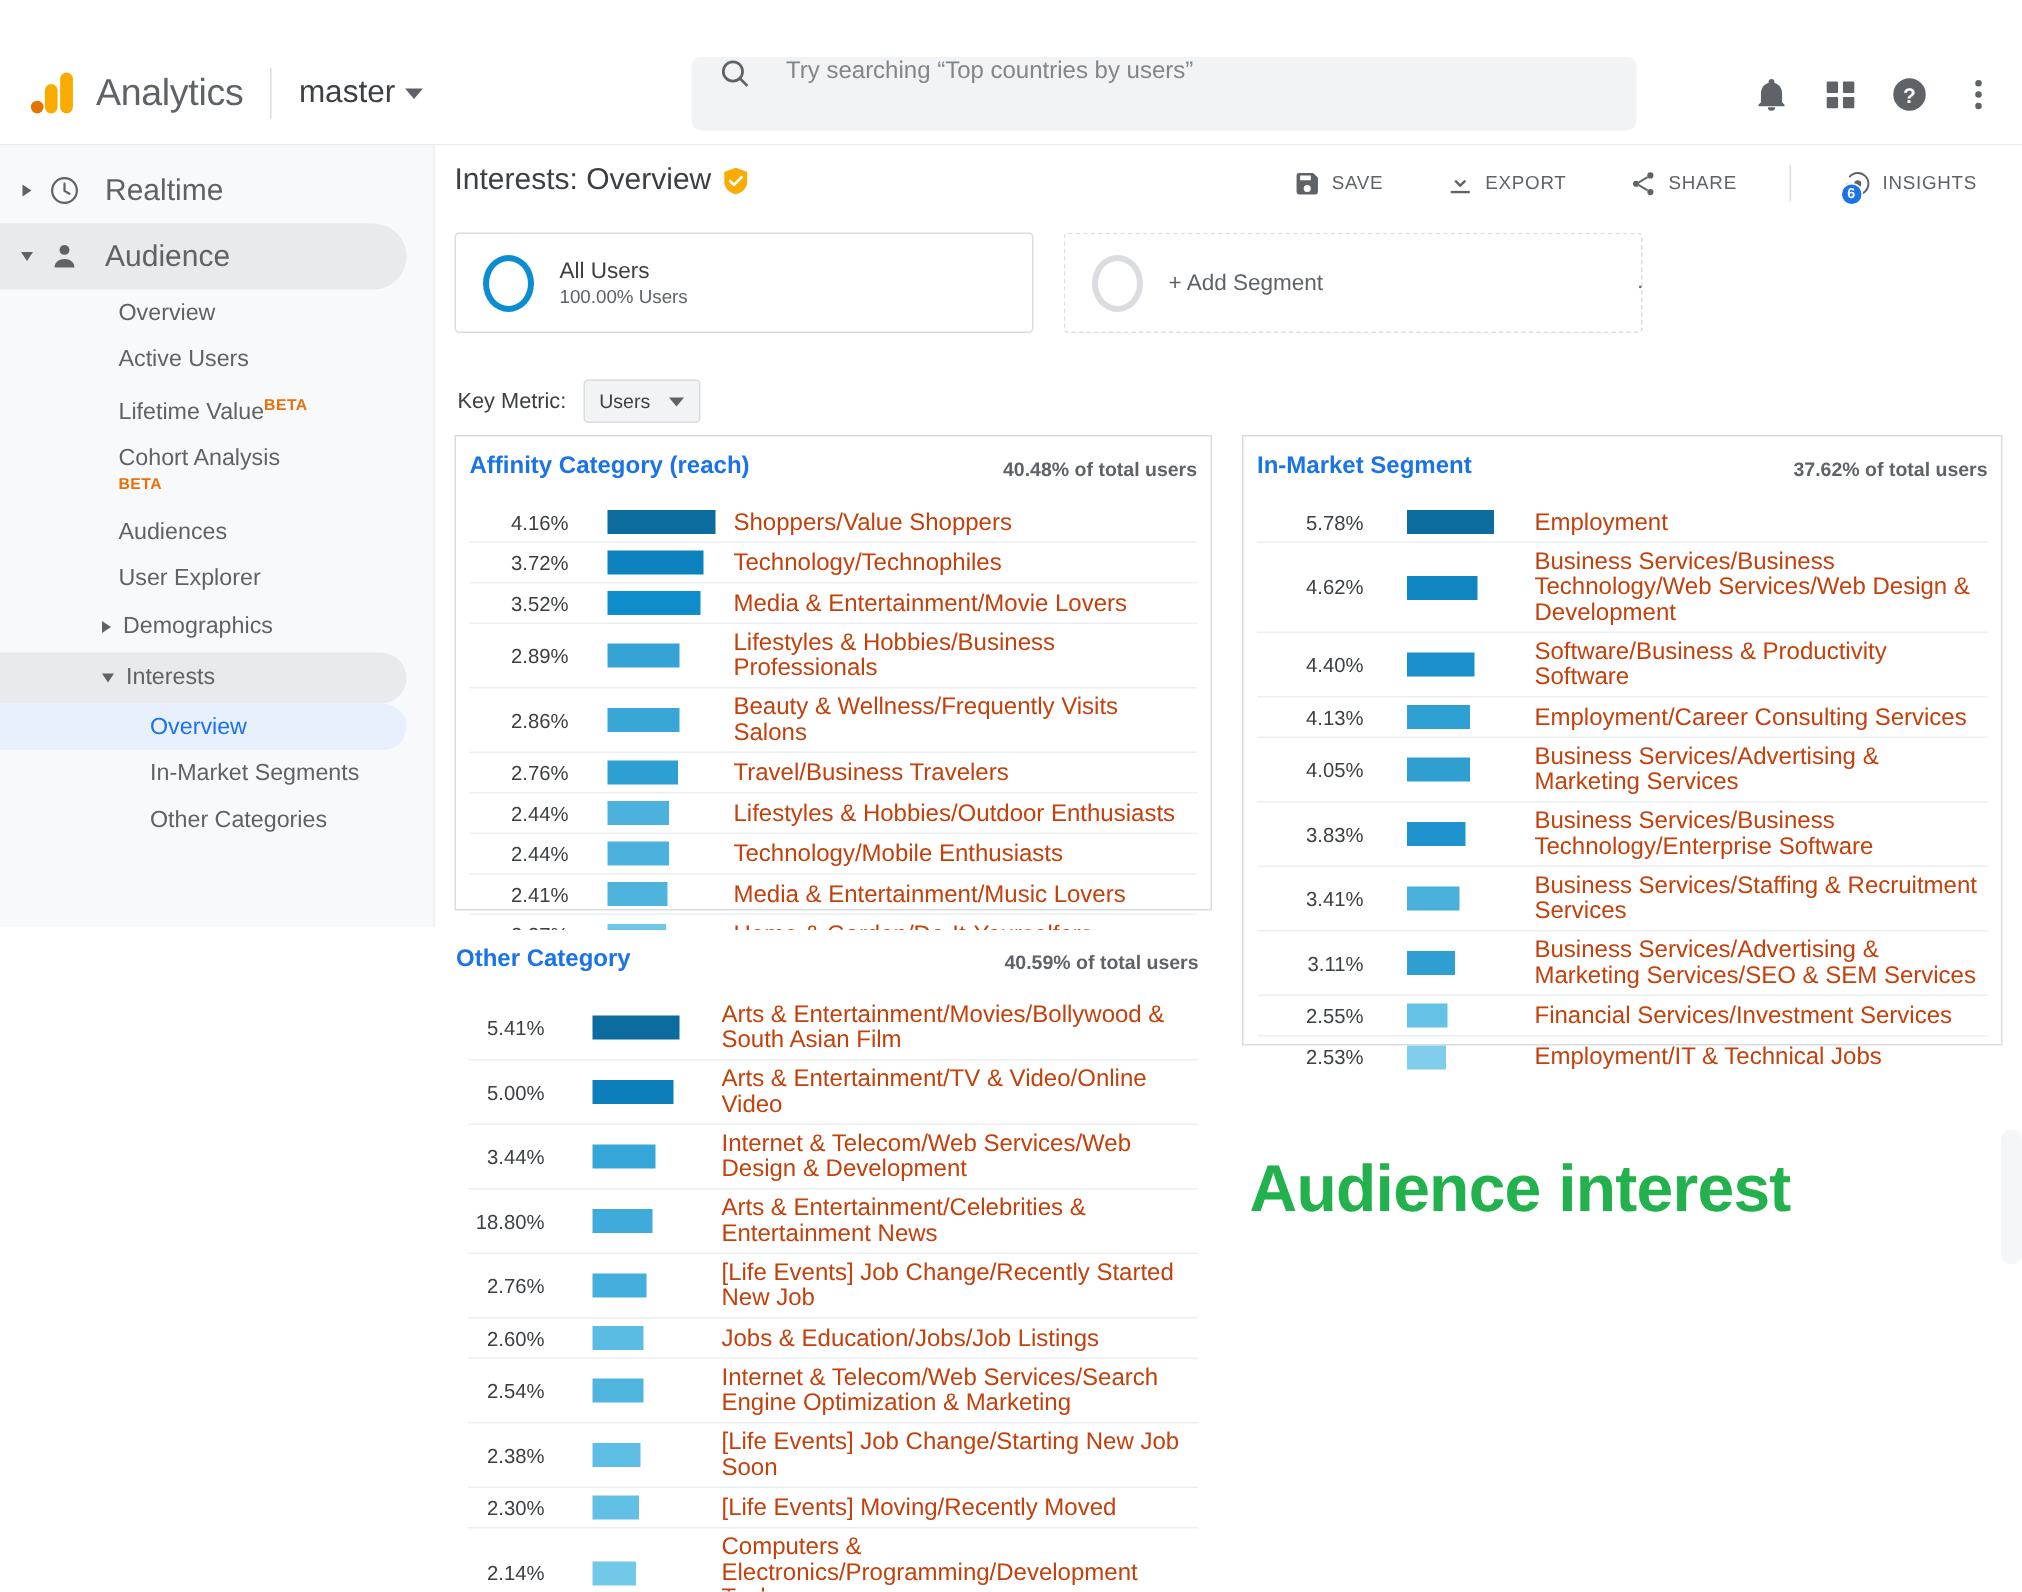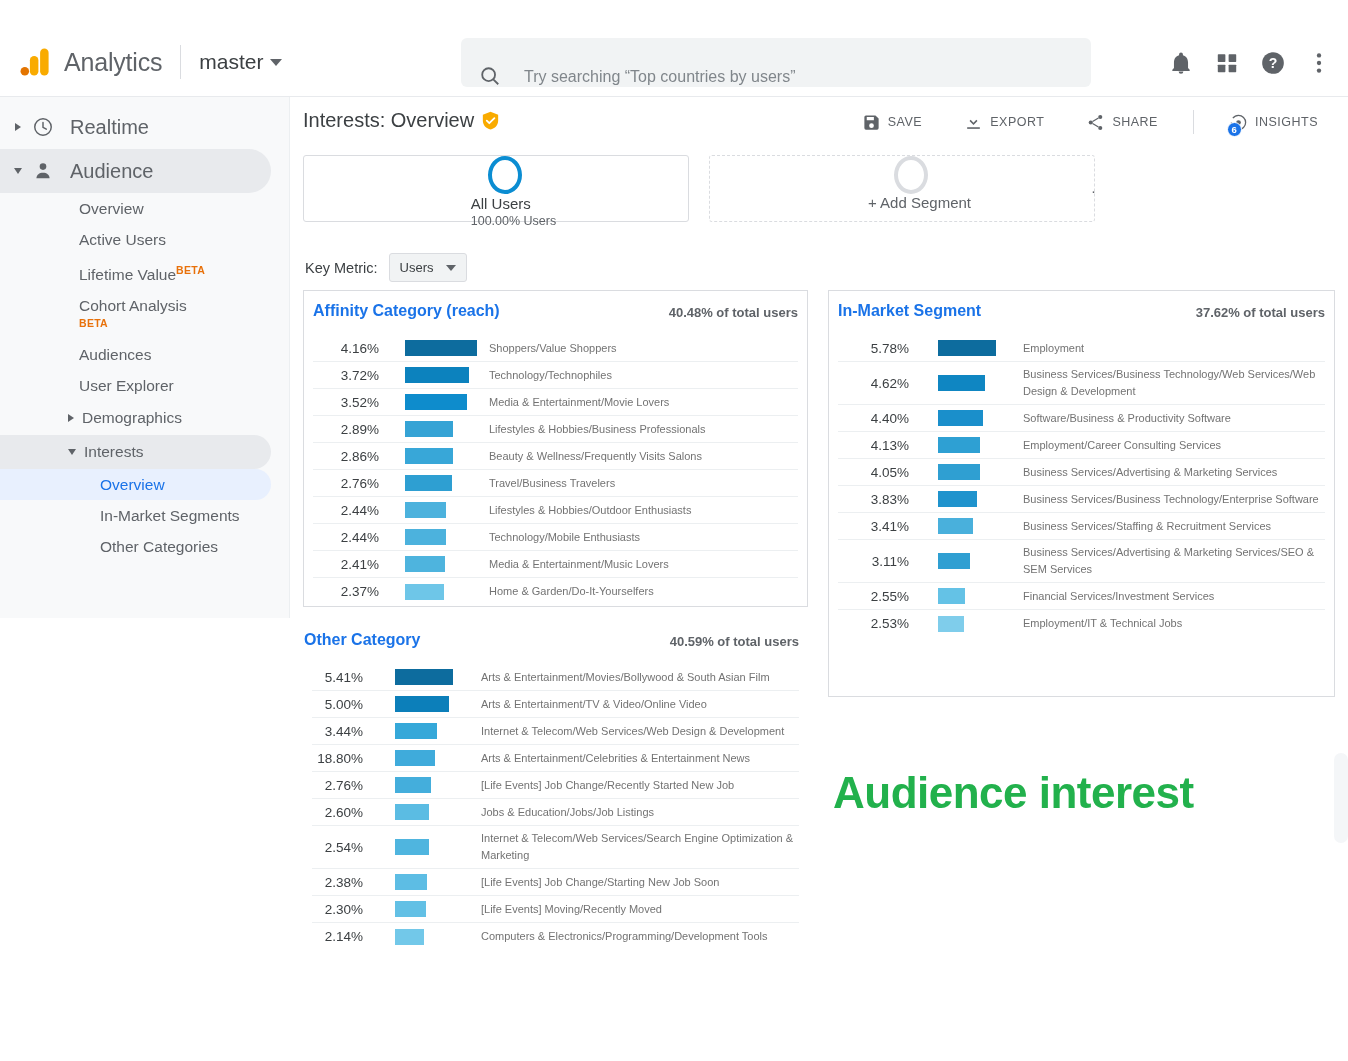--- a/index.html
+++ b/index.html
@@ -27,21 +27,21 @@
   .acct {
     font-size:21px; color:#3c4043; display:flex; align-items:center; gap:7px;
     cursor:pointer;
   }
   .caret-dn {
     width:0;height:0;border-left:6px solid transparent;border-right:6px solid transparent;
     border-top:7px solid #5f6368; display:inline-block;
   }
   .searchwrap {
     position:absolute; left:461px; top:10px; width:630px; height:49px;
-    background:#f1f3f4; border-radius:6px; display:flex; align-items:flex-end;
+    background:#f1f3f4; border-radius:6px; display:flex; align-items:flex-start;
     padding:0 18px; cursor:text;
   }
   .search-ic { width:22px;height:22px; flex:none; }
   .searchwrap input {
     border:0;background:transparent;outline:none;margin-left:21px;
     font-size:16px;color:#3c4043; width:100%;
     font-family:"Liberation Sans", sans-serif;
   }
   .searchwrap input::placeholder { color:#80868b; }
   .topicons { position:absolute; right:16px; top:0; height:69px; display:flex; align-items:center; gap:20px; }
@@ -100,21 +100,21 @@
     position:absolute; left:11px; top:9px; width:15px;height:15px; border-radius:50%;
     background:#1a73e8; color:#fff; font-size:9.5px; font-weight:700;
     display:flex;align-items:center;justify-content:center; border:1.5px solid #fff;
   }
 
   
   .segrow { position:absolute; left:13px; top:58px; width:1030px; height:67px; }
   .segbox {
     position:absolute; top:0; height:67px; background:#fff;
     border:1px solid #dadce0; border-radius:3px; display:flex; align-items:center;
-    padding-left:18px; cursor:pointer;flex-direction:column;
+    padding-left:18px; cursor:pointer;
   }
   .segbox.s1 { left:0; width:386px; }
   .segbox.s2 { left:406px; width:386px; border-style:dashed; border-color:#dadce0; }
   .ring { width:34px;height:38px; border:4px solid #0b8dd2; border-radius:50%; flex:none; }
   .ring.grey { border-color:#dadce0; }
   .seg-txt { margin-left:17px; }
   .seg-n { font-size:15px; color:#3c4043; line-height:19px; }
   .seg-s { font-size:12.5px; color:#5f6368; line-height:16px; }
   .seg-add { margin-left:17px; font-size:15px; color:#5f6368; }
   .seg-more { position:absolute; right:-2px; top:26px; color:#5f6368; font-size:15px; }
@@ -136,21 +136,21 @@
   .card-pct { position:absolute; right:9px; top:14px; font-size:13px; color:#5f6368; }
   .rows { padding:0 9px 2px 9px; }
   .row {
     display:flex; align-items:center; min-height:27px;
     border-bottom:1px solid #eceff1; padding:4px 0;
   }
   .row:last-child { border-bottom:0; }
   .r-pct { width:72px; text-align:right; font-size:13.5px; color:#3c4043; flex:none; padding-right:6px; }
   .r-barcell { width:104px; flex:none; padding-left:20px; }
   .r-bar { height:16px; display:block; }
-  .r-lbl { font-size:11px; color:#737373; line-height:17px; flex:1; }
+  .r-lbl { font-size:16px; color:#c2410c; line-height:17px; flex:1; }
 
   
   #card-affinity { left:303px; top:262px; width:505px; height:317px; }
   #card-inmarket { left:828px; top:262px; width:507px; height:407px; }
   #card-other { left:295px; top:592px; width:513px; height:440px; border:0; }
   #card-other .rows { padding-left:17px; }
   #card-other .r-pct { width:57px; }
   #card-other .r-barcell { width:112px; padding-left:26px; }
   #card-inmarket .r-pct { width:77px; }
   #card-inmarket .r-barcell { width:108px; padding-left:23px; }

